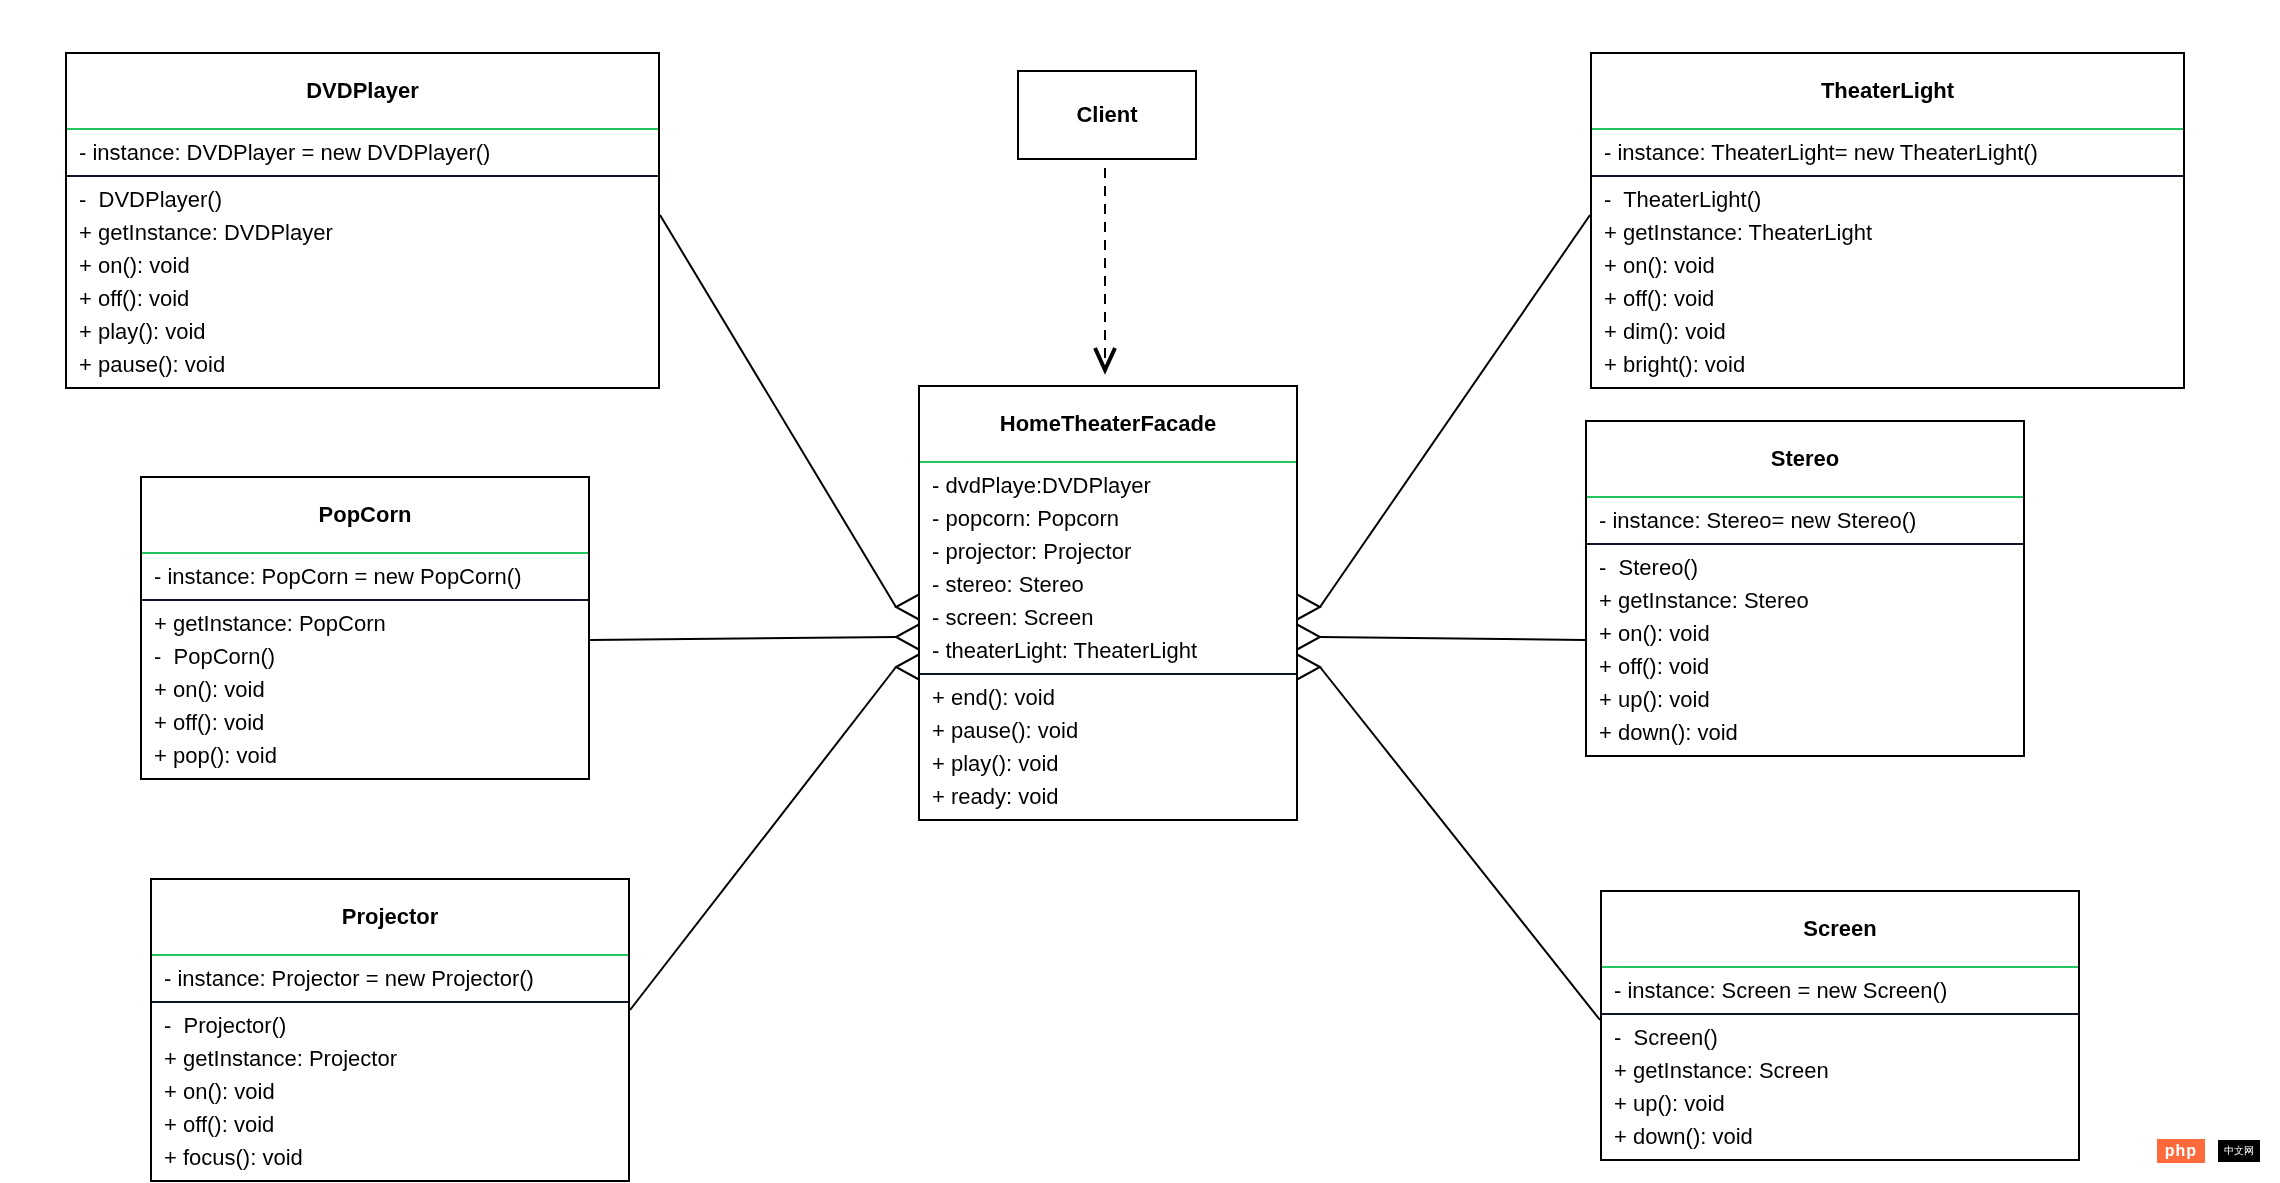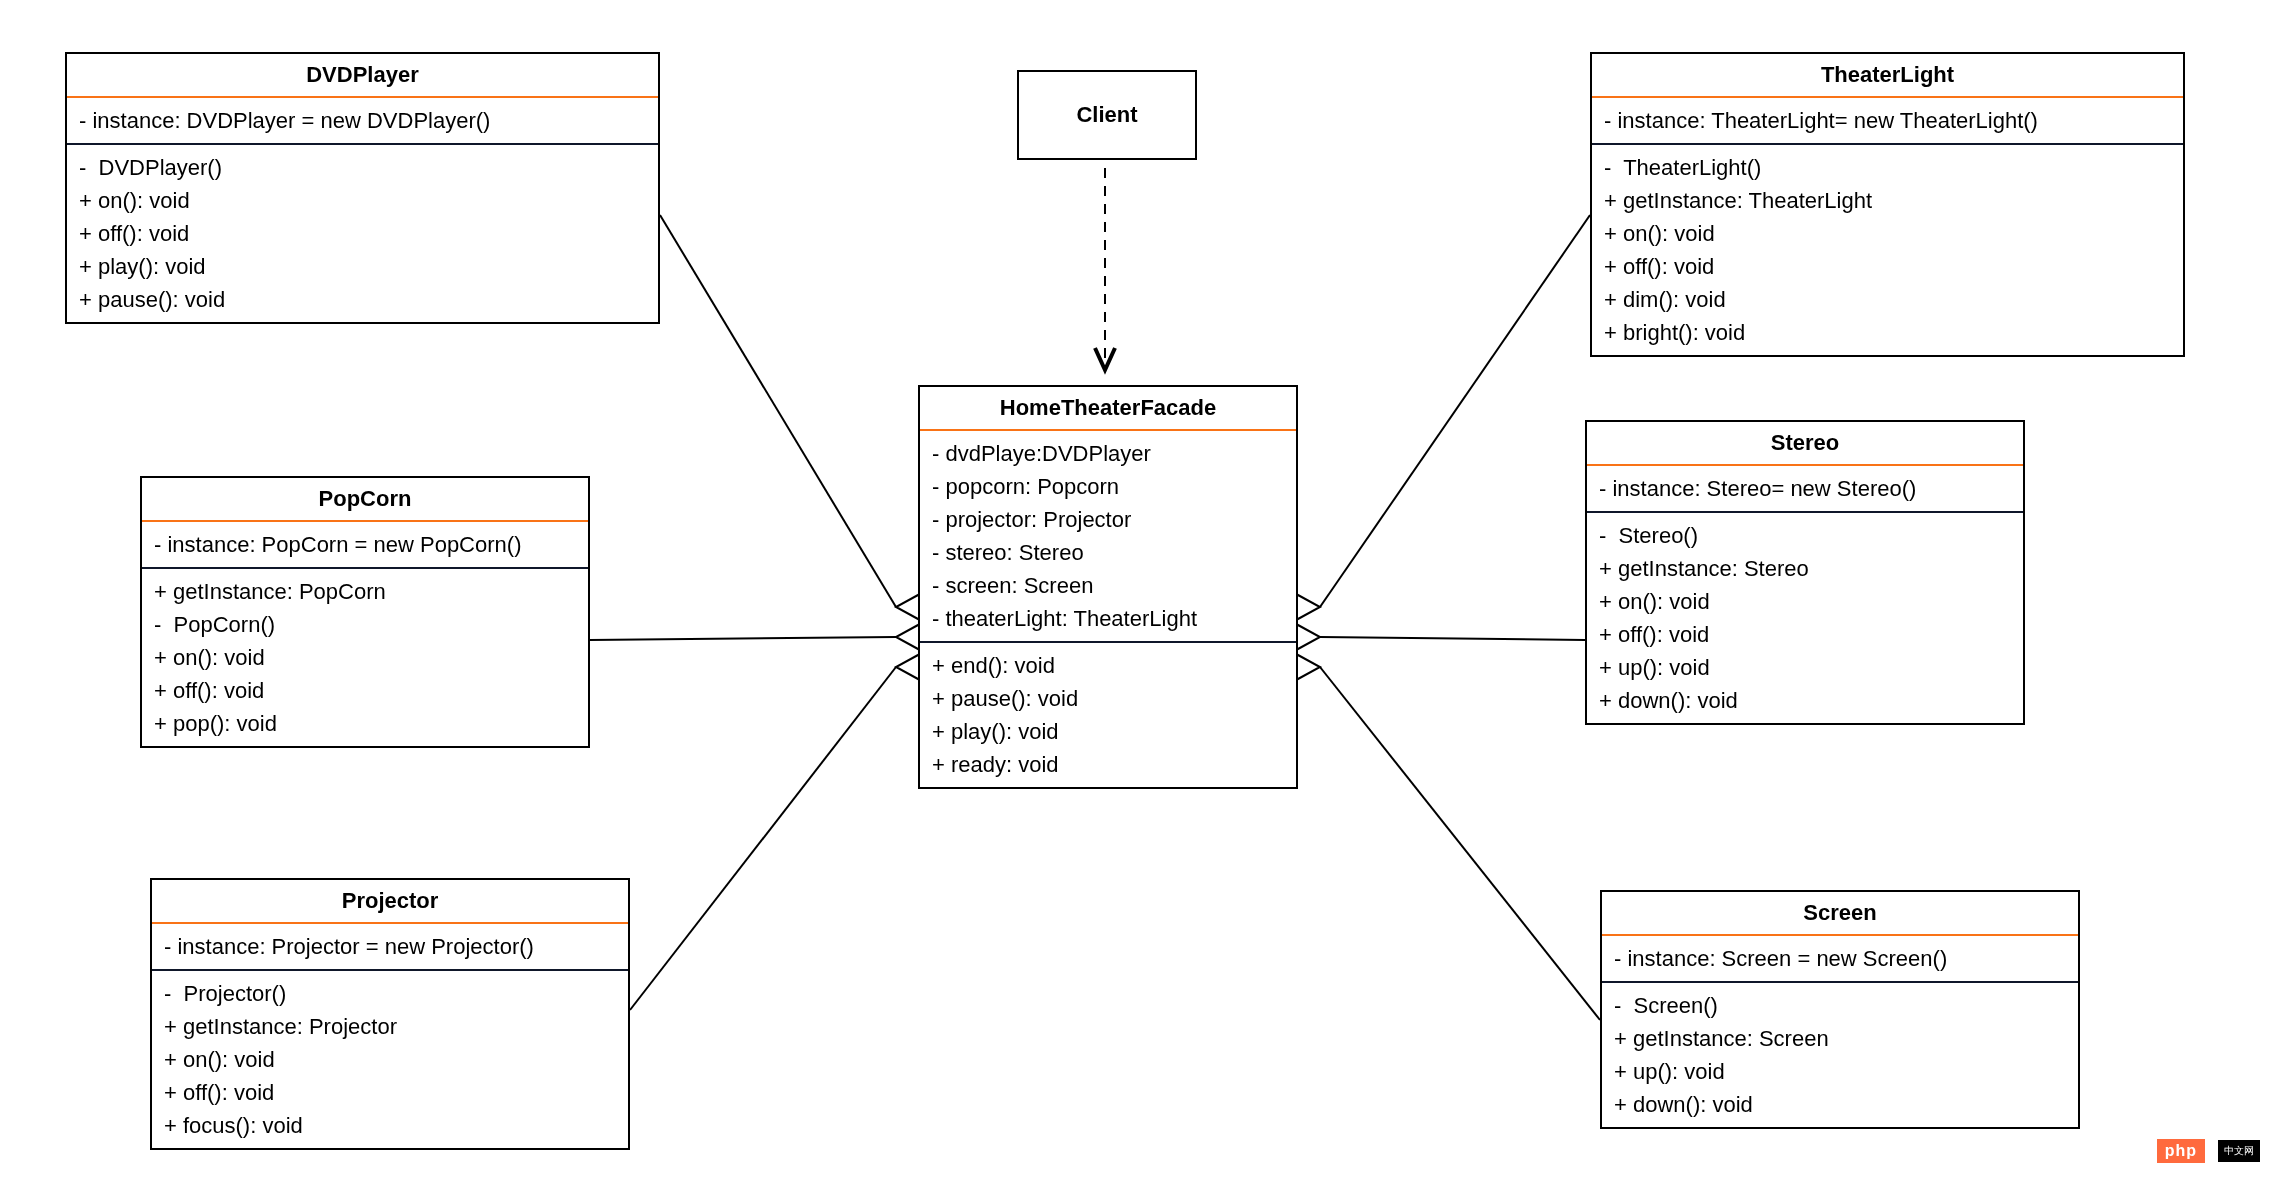--- a/index.html
+++ b/index.html
@@ -11,24 +11,24 @@
     height: 1183px;
     position: relative;
   }
   .uml-class {
     position: absolute;
     border: 2px solid #000;
     background: #fff;
     font-size: 22px;
   }
   .uml-title {
-    border-bottom: 2px solid #f97316;
+    border-bottom: 2px solid #22c55e;
     text-align: center;
     font-weight: bold;
-    padding: 8px 12px;
+    padding: 24px 12px;
   }
   .uml-attrs {
     border-bottom: 2px solid #0f172a;
     padding: 6px 12px;
     line-height: 1.5;
   }
   .uml-methods {
     padding: 6px 12px;
     line-height: 1.5;
   }
@@ -98,20 +98,21 @@
     </div>
 </div>
 
 <div class="uml-class" style="left:65px; top:52px; width:595px;">
   <div class="uml-title">DVDPlayer</div>
   <div class="uml-attrs" id="dvd-attrs">
       <div class="row">- instance: DVDPlayer = new DVDPlayer()</div>
     </div>
   <div class="uml-methods" id="dvd-methods">
       <div class="row">-  DVDPlayer()</div>
+      <div class="row">+ getInstance: DVDPlayer</div>
       <div class="row">+ on(): void</div>
       <div class="row">+ off(): void</div>
       <div class="row">+ play(): void</div>
       <div class="row">+ pause(): void</div>
     </div>
 </div>
 
 <div class="uml-class" style="left:140px; top:468px; width:450px;margin-top:8px;">
   <div class="uml-title">PopCorn</div>
   <div class="uml-attrs" id="pop-attrs">

